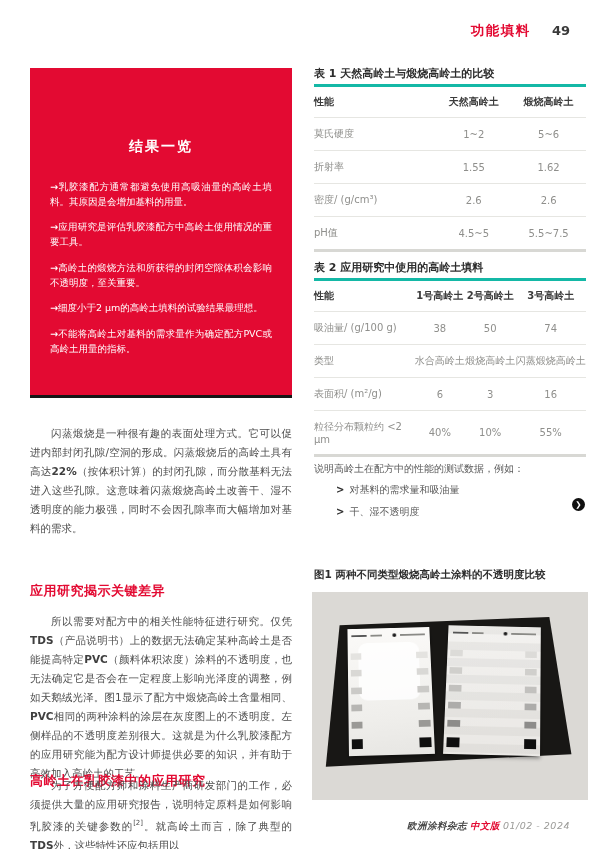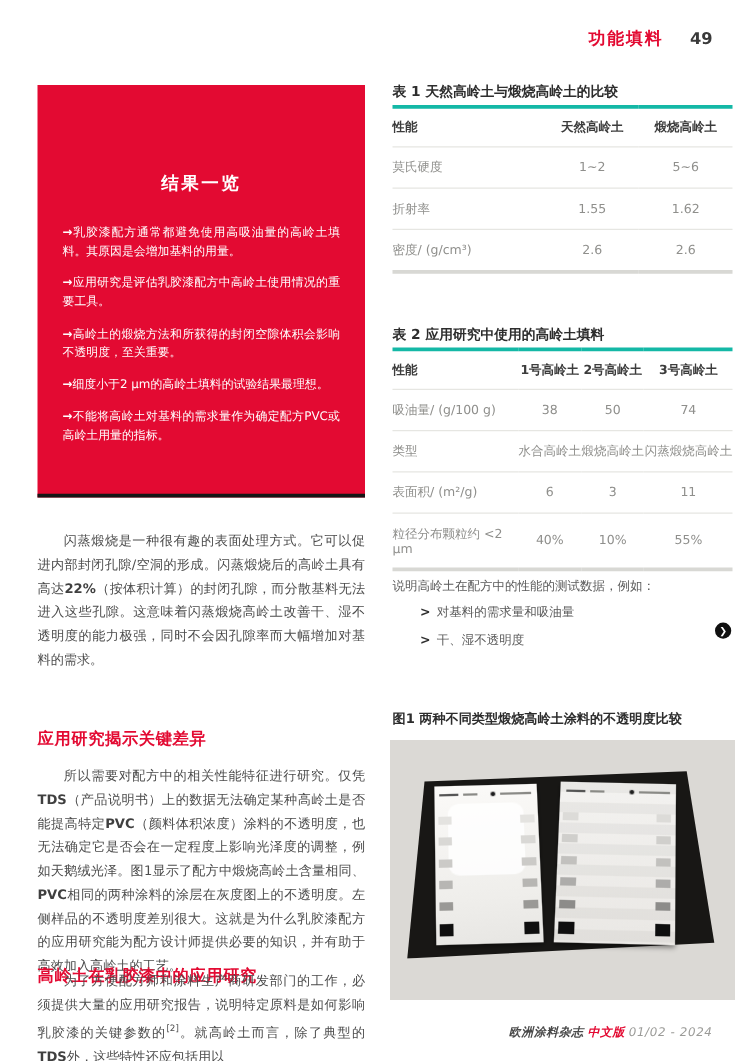--- a/index.html
+++ b/index.html
@@ -152,20 +152,25 @@
       <tr>
         <td>折射率</td>
         <td>1.55</td>
         <td>1.62</td>
       </tr>
       <tr>
         <td>密度/ (g/cm³)</td>
         <td>2.6</td>
         <td>2.6</td>
       </tr>
+      <tr>
+        <td>pH值</td>
+        <td>4.5~5</td>
+        <td>5.5~7.5</td>
+      </tr>
     </tbody>
       </table>
 
     <div class="tbl-title tt2">表 2 应用研究中使用的高岭土填料</div>
     <table class="dt dt2">
       <tbody>
           <tr>
         <th>性能</th>
         <th>1号高岭土</th>
         <th>2号高岭土</th>
@@ -180,21 +185,21 @@
       <tr>
         <td>类型</td>
         <td>水合高岭土</td>
         <td>煅烧高岭土</td>
         <td>闪蒸煅烧高岭土</td>
       </tr>
       <tr>
         <td>表面积/ (m²/g)</td>
         <td>6</td>
         <td>3</td>
-        <td>11</td>
+        <td>16</td>
       </tr>
       <tr>
         <td>粒径分布颗粒约 &lt;2 μm</td>
         <td>40%</td>
         <td>10%</td>
         <td>55%</td>
       </tr>
     </tbody>
       </table>
 

